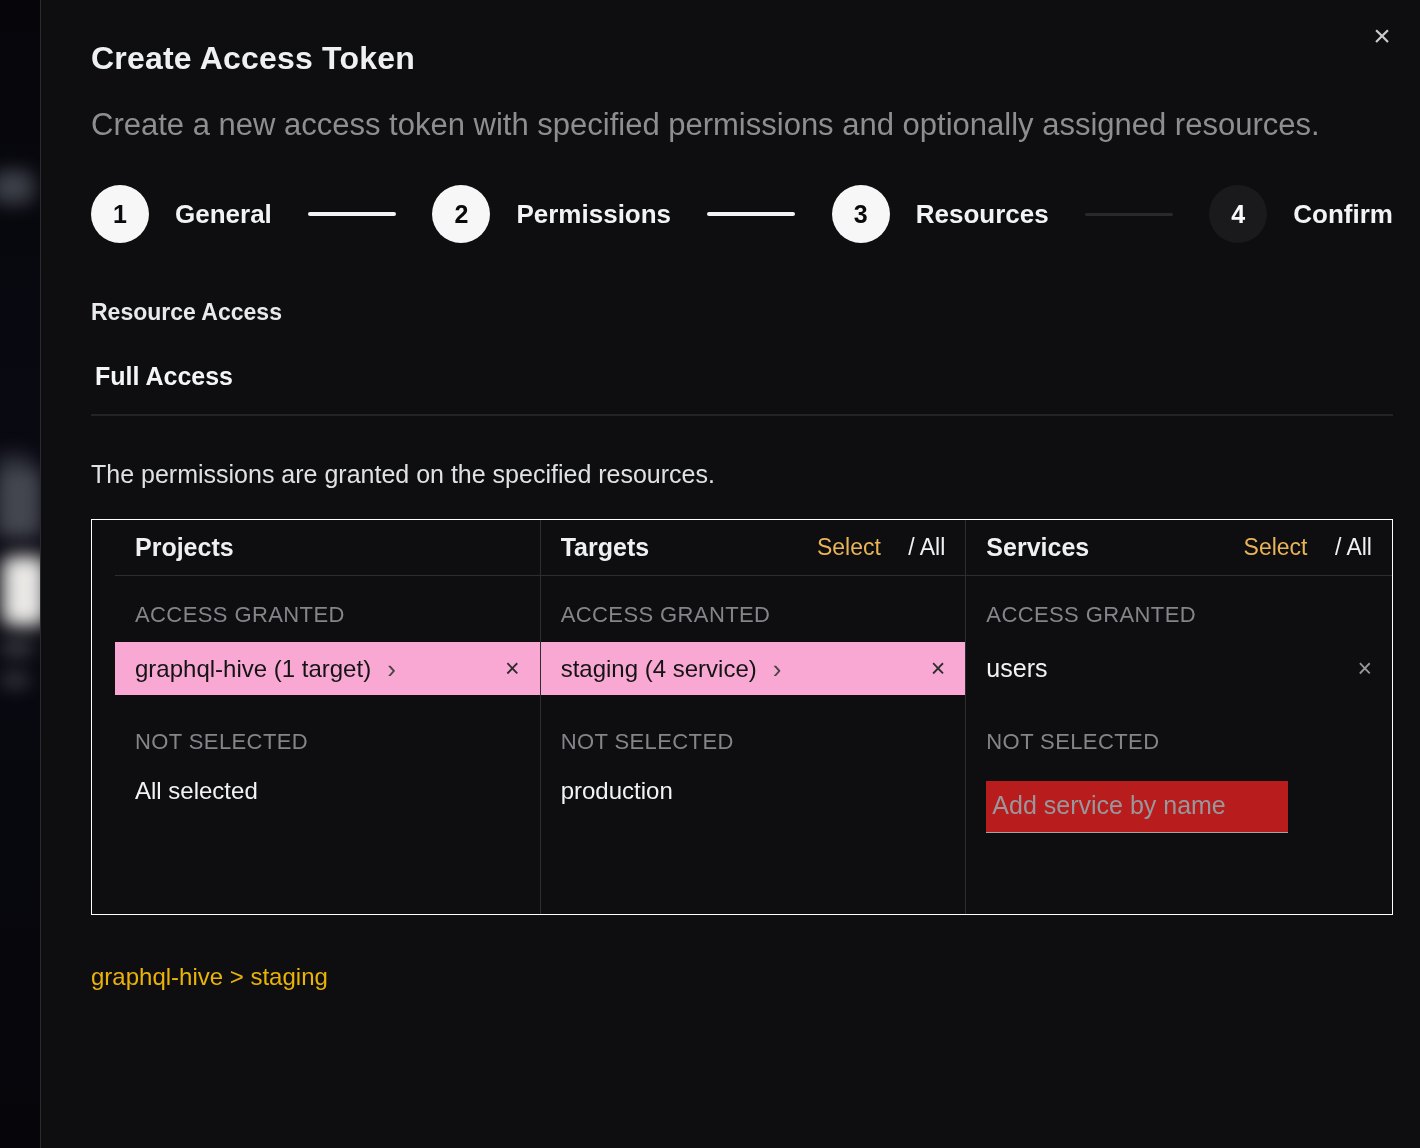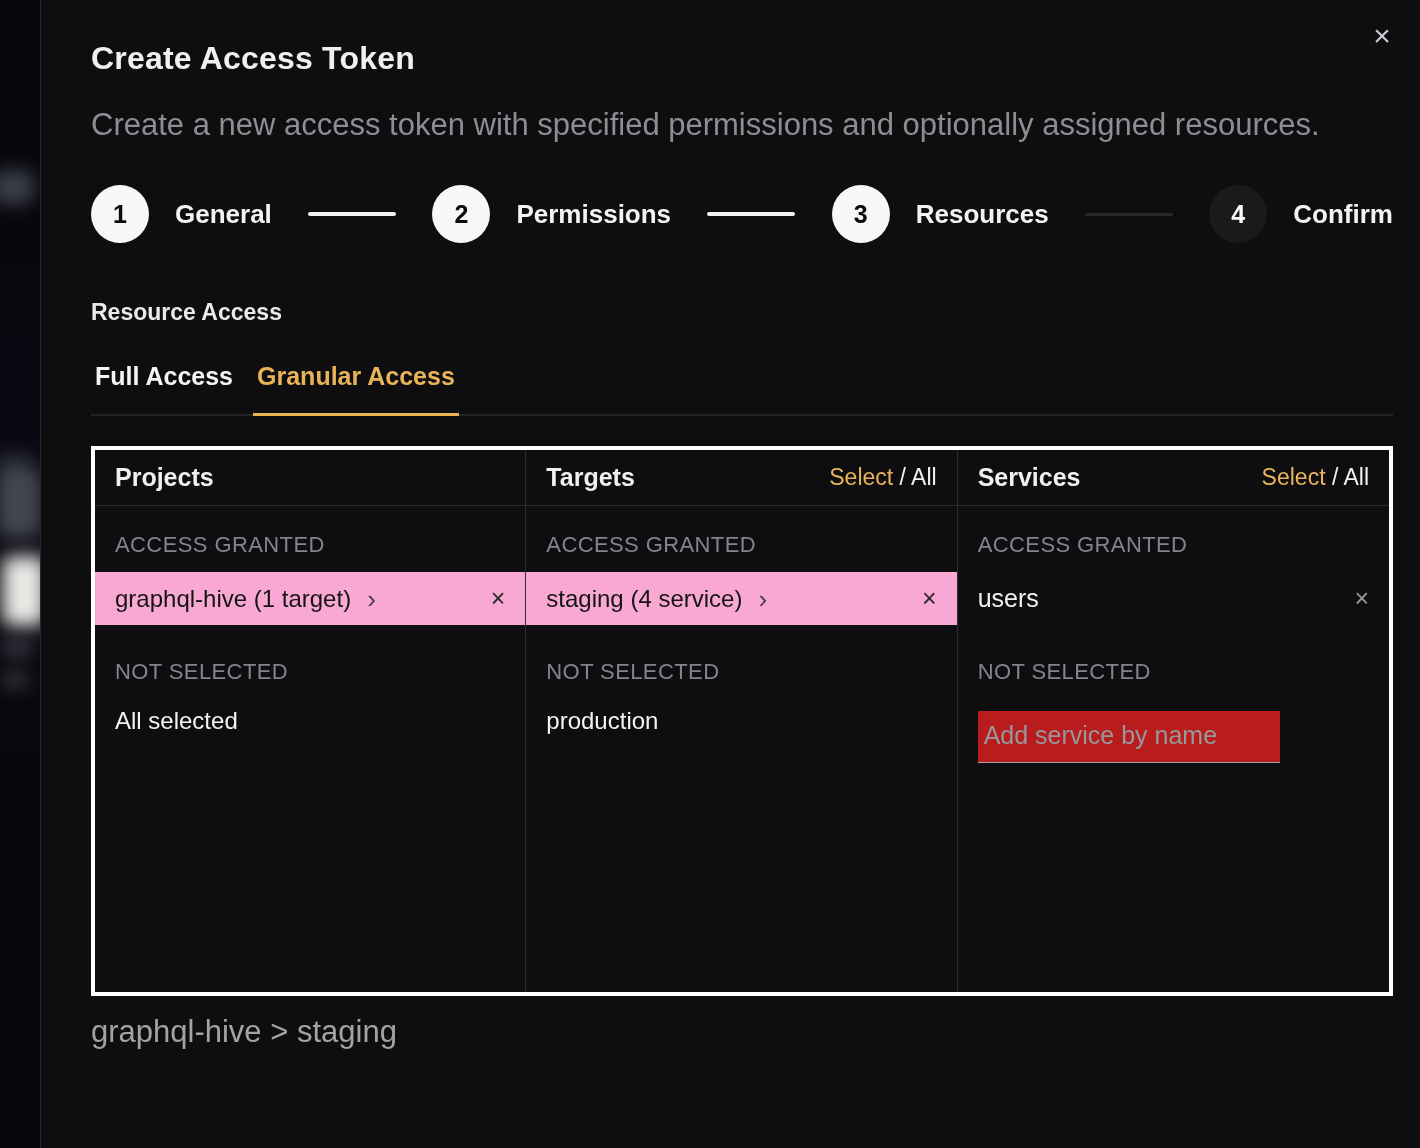--- a/index.html
+++ b/index.html
@@ -44,30 +44,30 @@
   
   .section-heading { margin-top:56px; font-size:23px; font-weight:600; color:#e9eaec; }
   .tabs { margin-top:32px; width:1302px; display:flex; gap:16px;
     border-bottom:2px solid #232327; }
   .tab { font-size:25px; font-weight:700; padding:4px 4px 22px;
     border-bottom:3px solid transparent; margin-bottom:-2px; color:#f4f5f7; cursor:pointer; }
   .tab.active { color:#e9b457; border-bottom-color:#e9b457; }
   .perm-desc { margin-top:44px; font-size:25px; color:#dfe1e4; }
 
   
-  .res-table { margin-top:30px; width:1302px; height:550px;
-    border:4px solid #ffffff; display:grid; grid-template-columns:1fr 1fr 1fr; }
+  .res-table { margin-top:30px; width:1302px; height:396px;
+    border:1px solid #ffffff; display:grid; grid-template-columns:1fr 1fr 1fr;padding-left:23px; }
   .col { display:flex; flex-direction:column; border-right:1px solid #2d2d31; min-width:0; }
   .col:last-child { border-right:none; }
   .col-header { height:56px; flex:0 0 56px; border-bottom:1px solid #2d2d31;
     display:flex; align-items:center; justify-content:space-between; padding:0 20px; }
   .col-title { font-size:25px; font-weight:700; color:#eef0f2; }
   .col-links { font-size:23px; color:#f0f1f3; white-space:nowrap; }
   .link-select { color:#e9b457; cursor:pointer; }
-  .link-all { color:#f0f1f3; cursor:pointer; }
+  .link-all { color:#f0f1f3; cursor:pointer;margin-left:21px; }
 
   .group-label { padding:26px 20px 14px; font-size:22px; color:#84848a; letter-spacing:.4px; }
   .group-label.nsl { padding-top:34px; }
 
   .chip-row { height:53px; flex:0 0 53px; background:#f9a8d4; color:#141414;
     display:flex; align-items:center; padding:0 20px; cursor:pointer; }
   .chip-label { font-size:24px; font-weight:400; }
   .chip-chevron { margin-left:16px; font-size:26px; color:#444; line-height:1; }
   .chip-x { margin-left:auto; font-size:25px; color:#2c2c2c; cursor:pointer; }
 
@@ -77,21 +77,21 @@
   .granted-x { margin-left:auto; font-size:25px; color:#96969b; cursor:pointer; }
 
   .item { padding:8px 20px 9px; font-size:24px; color:#f2f3f5; margin-bottom:22px; cursor:default; }
   .item.clickable { cursor:pointer; }
 
   .svc-input { display:block; margin:12px 20px 0; width:302px; background:#b91c1c;
     border:none; border-bottom:1px solid #a3a3a6; padding:10px 6px 12px;
     font-size:25px; color:#f2f3f5; font-family:inherit; outline:none; }
   .svc-input::placeholder { color:#98989c; }
 
-  .breadcrumb { margin-top:18px; font-size:31px; color:#a3a3a3; }
+  .breadcrumb { margin-top:48px; font-size:24px; color:#eab308; }
 </style>
 </head>
 <body>
 
 <div class="backdrop">
   <div class="blob blob-f"></div>
   <div class="blob blob-a"></div>
   <div class="blob blob-b"></div>
   <div class="blob blob-c"></div>
   <div class="blob blob-d"></div>
@@ -126,23 +126,23 @@
     <div class="step">
       <div class="step-circle inactive">4</div>
       <div class="step-label">Confirm</div>
     </div>
   </div>
 
   <h2 class="section-heading">Resource Access</h2>
 
   <div class="tabs">
     <div class="tab">Full Access</div>
-    <div class="tab active">Granular Access</div>
   </div>
 
+  <p class="perm-desc">The permissions are granted on the specified resources.</p>
 
   <div class="res-table">
 
     <div class="col">
       <div class="col-header">
         <span class="col-title">Projects</span>
       </div>
       <div class="group-label">ACCESS GRANTED</div>
       <div class="chip-row">
         <span class="chip-label">graphql-hive (1 target)</span>

